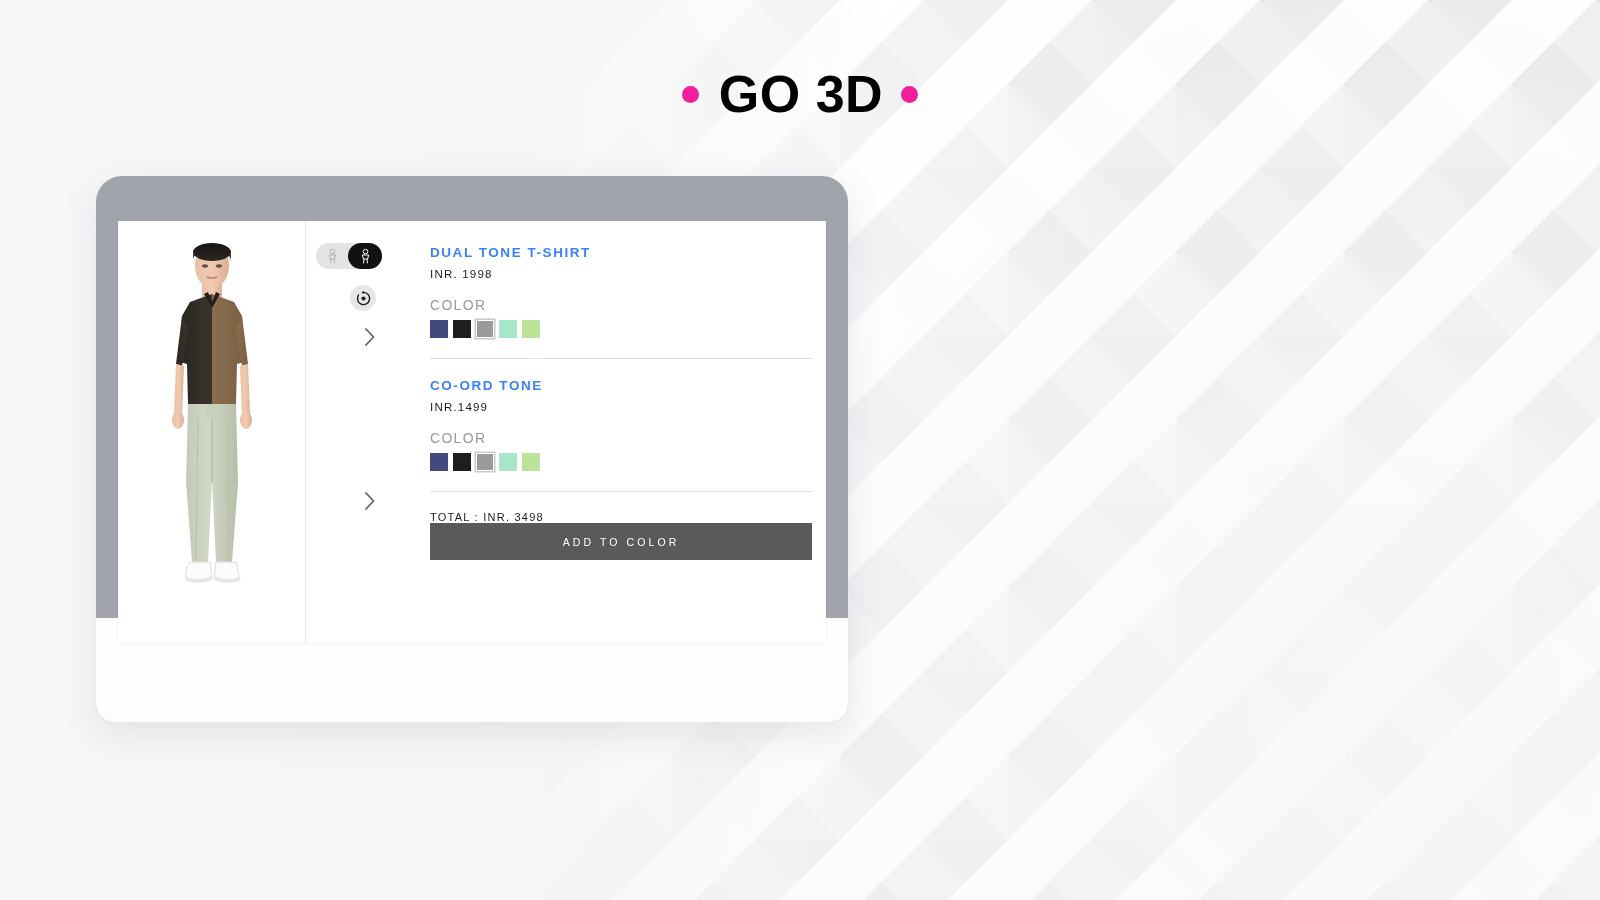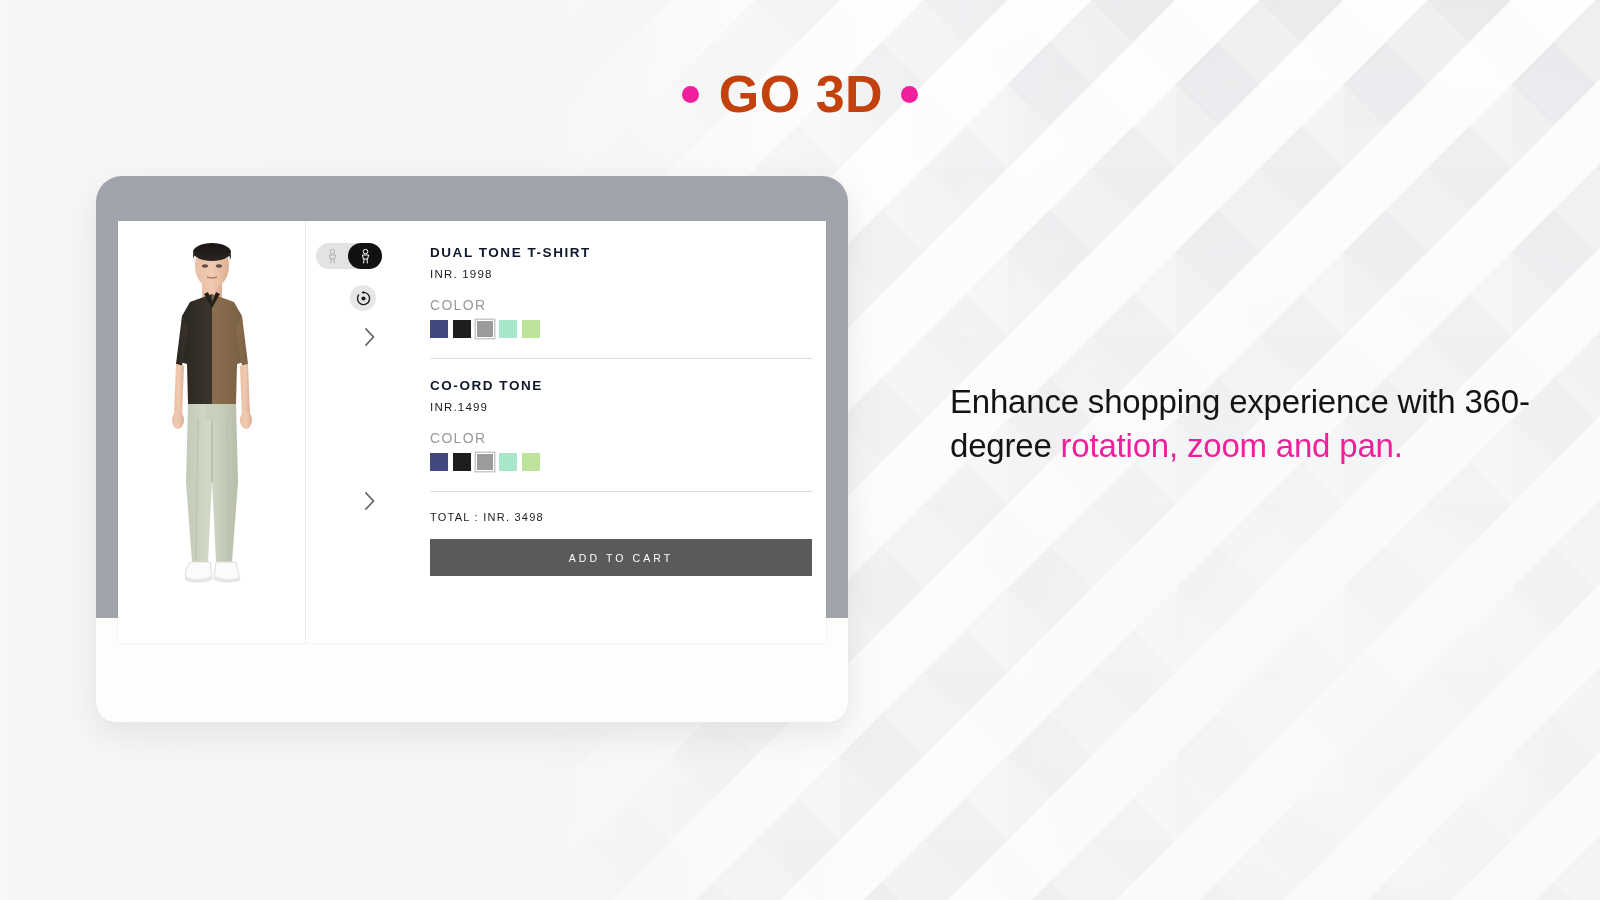--- a/index.html
+++ b/index.html
@@ -64,21 +64,21 @@
     border-radius: 50%;
     background: #f01f9b;
     display: inline-block;
     flex: 0 0 auto;
   }
   .headline .dot.left { margin-right: 2px; }
   .headline-text {
     font-size: 52px;
     font-weight: 700;
     letter-spacing: 0.5px;
-    color: #c2410c;
+    color: #000000;
     line-height: 1;
     font-family: "Liberation Sans", sans-serif;
     text-align: center;
   }
 
   
   .device {
     position: absolute;
     left: 96px;
     top: 176px;
@@ -201,21 +201,21 @@
     flex: 1 1 auto;
     padding: 24px 24px 0 0;
     background: #ffffff;
   }
   .detail-inner { width: 382px; }
 
   .prod-title {
     font-size: 13.5px;
     font-weight: 700;
     letter-spacing: 1.55px;
-    color: #0f172a;
+    color: #3b82f6;
     margin-bottom: 8px;
     font-family: "Liberation Sans", sans-serif;
   }
   .prod-price {
     font-size: 11.5px;
     letter-spacing: 1.2px;
     color: #1b1b1d;
     margin-bottom: 17px;
   }
   .swatch-label {
@@ -237,21 +237,20 @@
   .divider {
     height: 1px;
     background: #dddde0;
     margin: 20px 0 19px 0;
   }
 
   .total-row {
     font-size: 11px;
     letter-spacing: 1.25px;
     color: #1b1b1d;
-    margin-bottom: 16px;
   }
 
   .cart-btn {
     width: 382px;
     height: 37px;
     background: #5a5a5a;
     color: #ffffff;
     border: none;
     font-size: 10.5px;
     letter-spacing: 3.1px;
@@ -432,24 +431,21 @@
               <span class="swatch selected" style="background: rgb(155, 155, 158);"></span>
               <span class="swatch" style="background: rgb(167, 230, 200);"></span>
               <span class="swatch" style="background: rgb(189, 227, 154);"></span>
             </div>
           </div>
 
           <div class="divider"></div>
 
           <div class="total-row">TOTAL : INR. 3498</div>
 
-          <button class="cart-btn" style="background: rgb(90, 90, 90);">ADD TO CART</button>
+          <button class="cart-btn" style="background: rgb(90, 90, 90);">ADD TO COLOR</button>
         </div>
       </div>
 
     </div>
   </div>
 
-  <div class="promo">
-    <span>Enhance shopping experience with 360-degree </span><span class="accent" style="color: rgb(240, 31, 155);">rotation, zoom and pan.</span>
-  </div>
 
 </div>
 
 </body></html>

